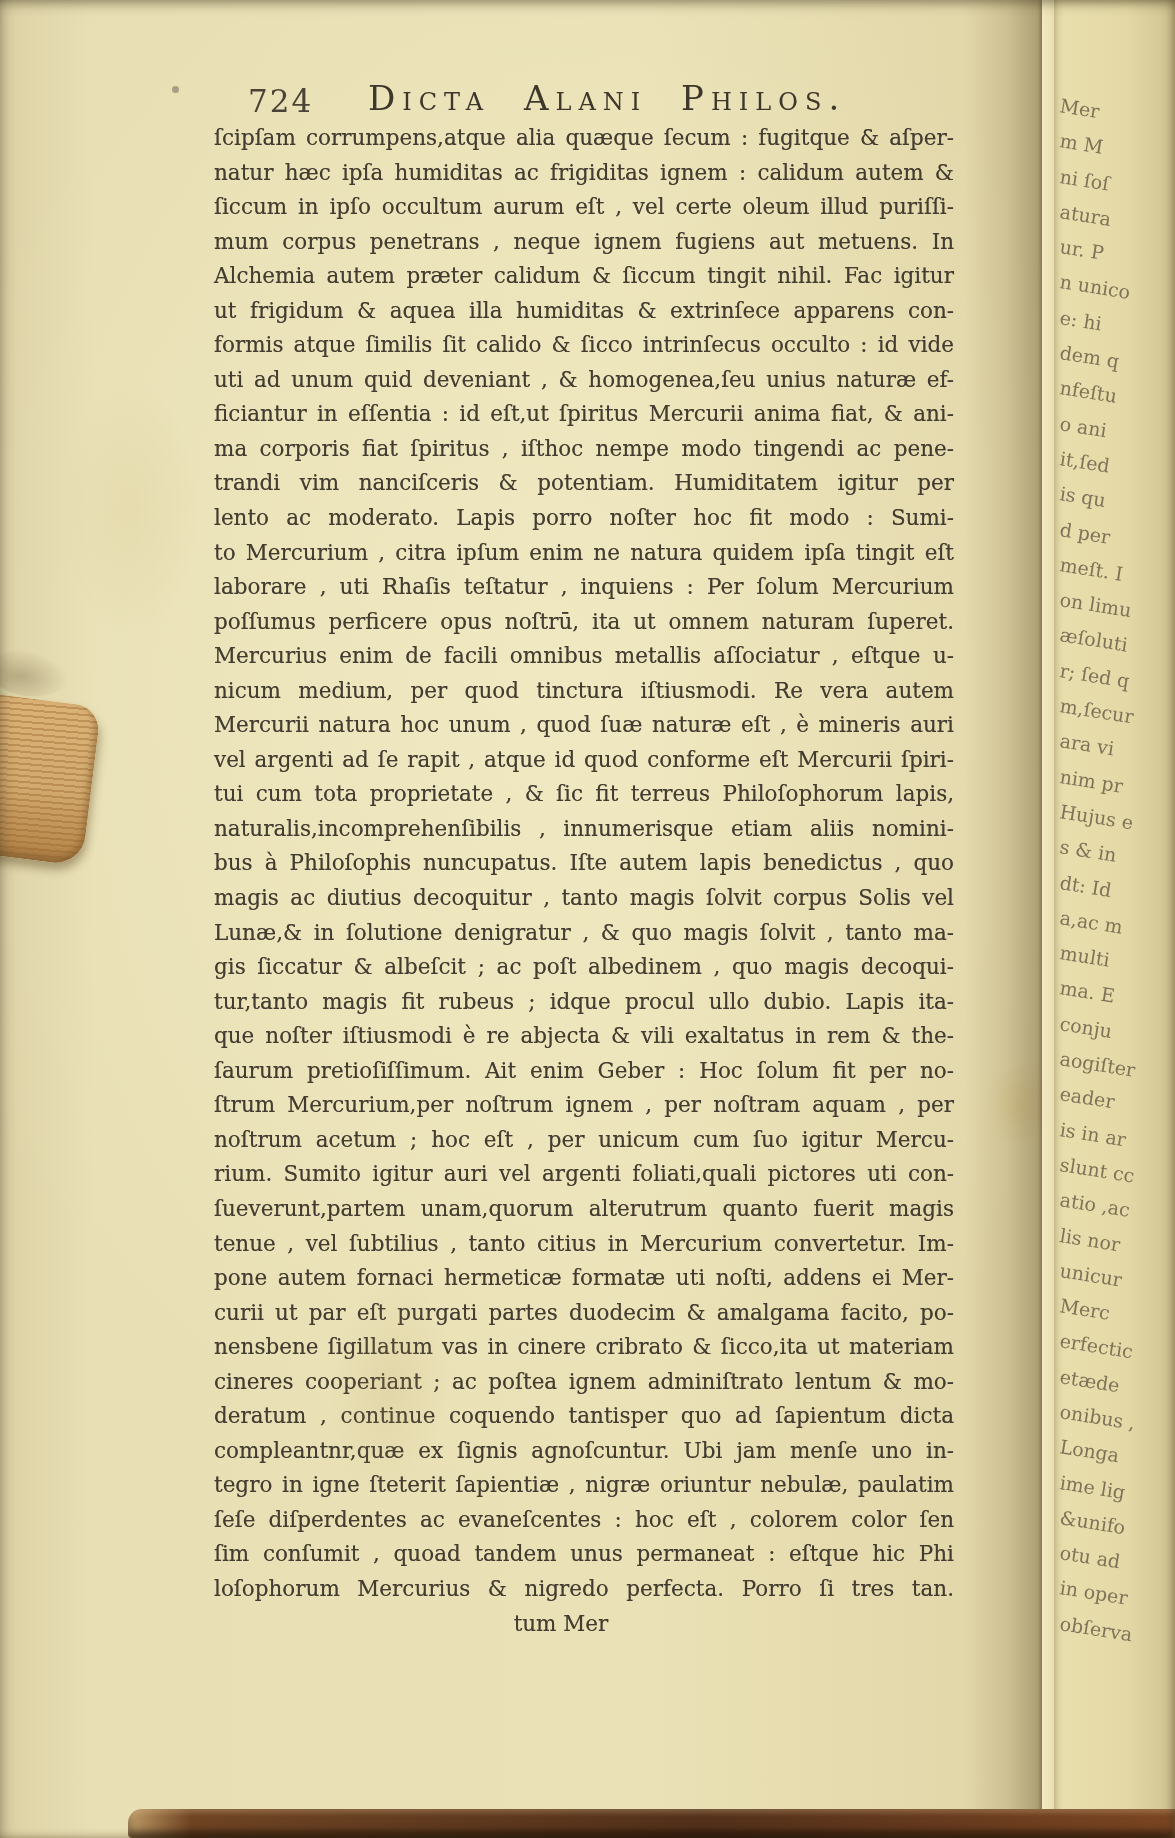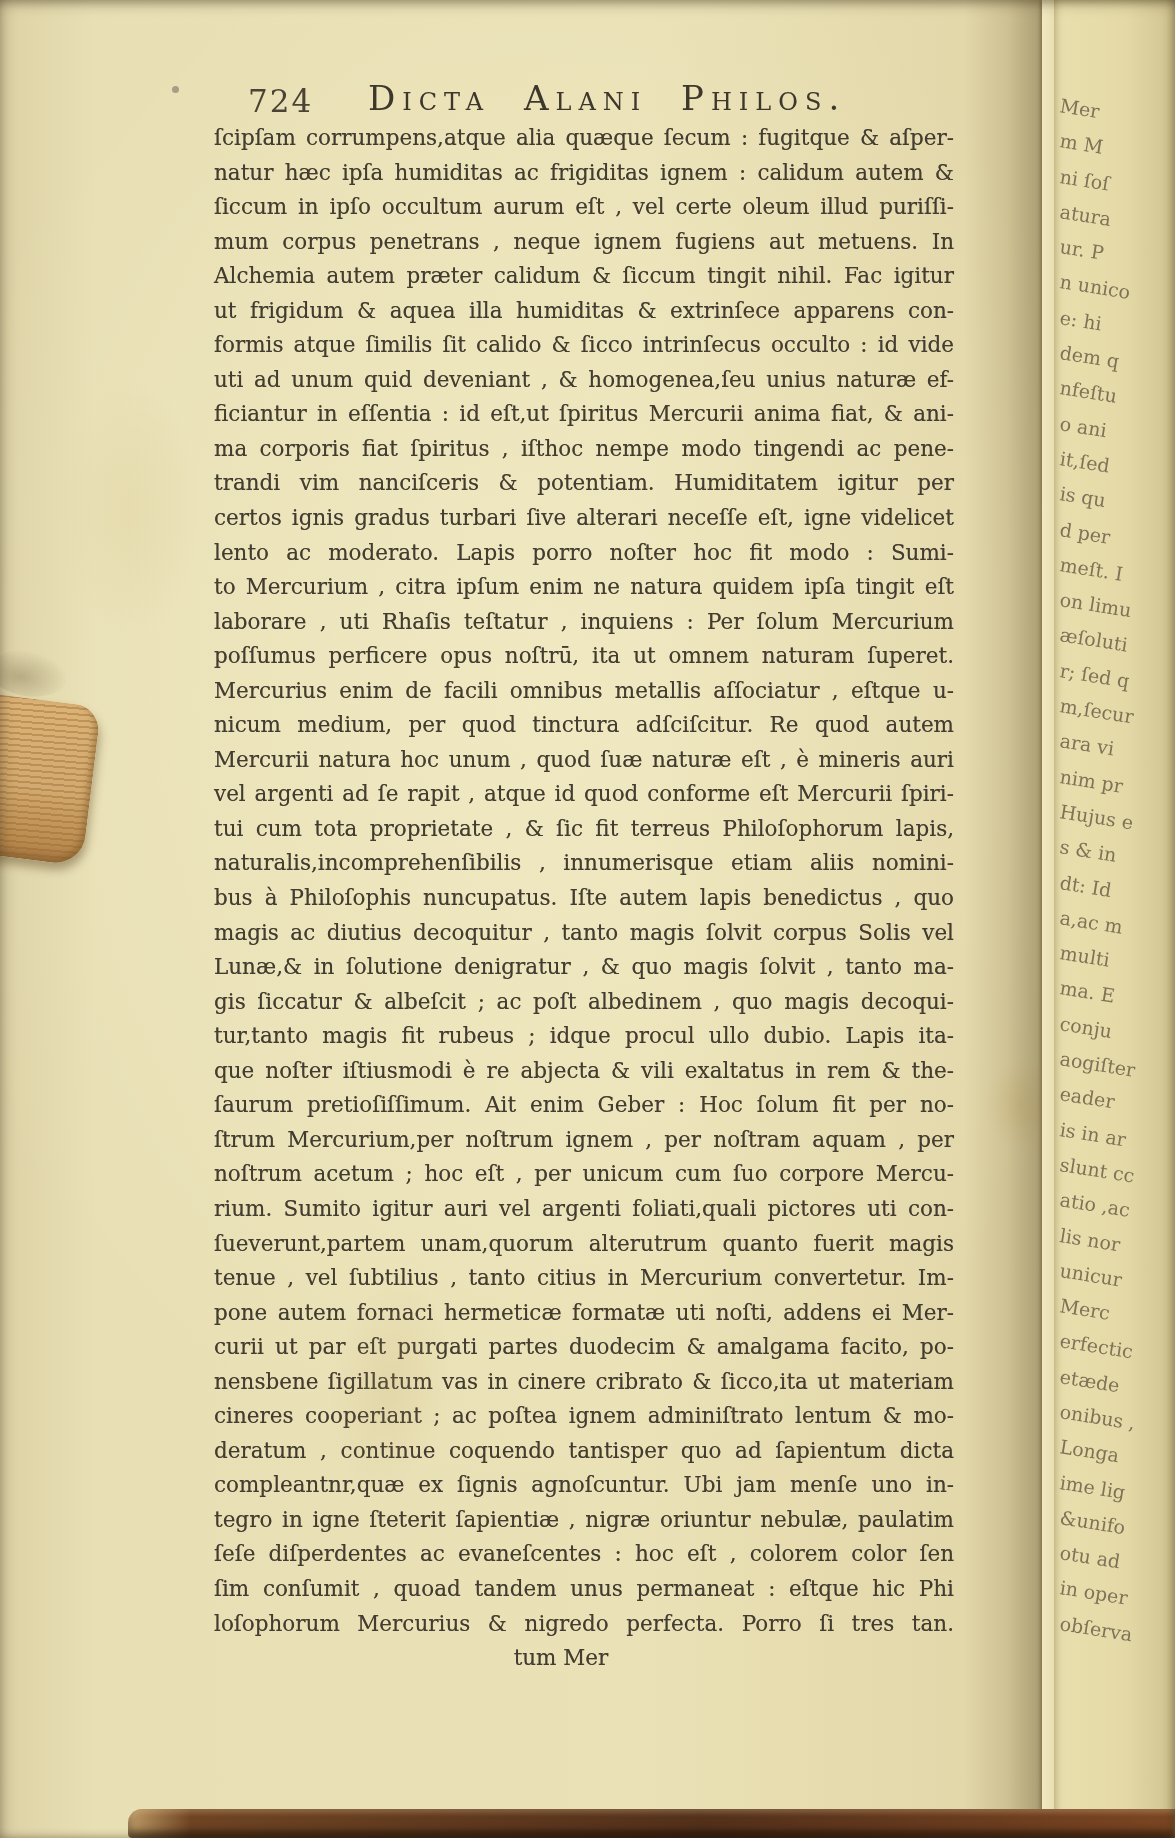--- a/index.html
+++ b/index.html
@@ -110,40 +110,39 @@
         <div class="tline">natur hæc ipſa humiditas ac frigiditas ignem :  calidum autem  &amp;</div>
         <div class="tline">ſiccum in ipſo occultum aurum eſt , vel certe  oleum illud puriſſi-</div>
         <div class="tline">mum corpus penetrans , neque ignem fugiens aut metuens.  In</div>
         <div class="tline">Alchemia autem præter calidum &amp; ſiccum tingit nihil.  Fac igitur</div>
         <div class="tline">ut frigidum  &amp;  aquea illa  humiditas  &amp;  extrinſece apparens con-</div>
         <div class="tline">formis atque ſimilis ſit calido &amp; ſicco intrinſecus occulto :  id vide</div>
         <div class="tline">uti ad unum quid deveniant , &amp; homogenea,ſeu unius naturæ ef-</div>
         <div class="tline">ficiantur in eſſentia :  id eſt,ut ſpiritus Mercurii anima fiat, &amp; ani-</div>
         <div class="tline">ma corporis fiat ſpiritus , iſthoc nempe  modo tingendi ac pene-</div>
         <div class="tline">trandi vim nanciſceris &amp; potentiam.   Humiditatem igitur per</div>
-        <div class="tline">certos ignis gradus turbari  ſive  alterari neceſſe eſt,  igne videlicet</div>
         <div class="tline">lento ac moderato.   Lapis porro noſter hoc fit modo :  Sumi-</div>
         <div class="tline">to Mercurium , citra ipſum  enim ne natura quidem ipſa tingit eſt</div>
         <div class="tline">laborare , uti Rhaſis teſtatur ,  inquiens :  Per ſolum  Mercurium</div>
         <div class="tline">poſſumus perficere opus noſtrū, ita ut  omnem  naturam  ſuperet.</div>
         <div class="tline">Mercurius enim de facili omnibus  metallis  aſſociatur ,  eſtque u-</div>
-        <div class="tline">nicum medium, per quod tinctura  adſciſcitur.   Re quod autem</div>
+        <div class="tline">nicum medium, per quod tinctura  iſtiusmodi.   Re vera autem</div>
         <div class="tline">Mercurii natura hoc unum , quod  ſuæ  naturæ eſt ,  è mineris auri</div>
         <div class="tline">vel argenti ad ſe rapit , atque id quod conforme eſt Mercurii ſpiri-</div>
         <div class="tline">tui cum tota proprietate , &amp; ſic  fit  terreus  Philoſophorum lapis,</div>
         <div class="tline">naturalis,incomprehenſibilis , innumerisque  etiam  aliis nomini-</div>
         <div class="tline">bus à Philoſophis nuncupatus.   Iſte autem lapis benedictus , quo</div>
         <div class="tline">magis ac diutius  decoquitur , tanto  magis ſolvit corpus Solis vel</div>
         <div class="tline">Lunæ,&amp; in ſolutione denigratur , &amp; quo magis ſolvit , tanto ma-</div>
         <div class="tline">gis ſiccatur &amp; albeſcit ;   ac  poſt  albedinem ,  quo magis decoqui-</div>
         <div class="tline">tur,tanto magis fit rubeus ; idque  procul  ullo  dubio.   Lapis ita-</div>
         <div class="tline">que noſter iſtiusmodi  è re abjecta &amp;  vili exaltatus  in rem &amp;  the-</div>
         <div class="tline">ſaurum pretioſiſſimum.   Ait enim Geber :  Hoc ſolum  fit per no-</div>
         <div class="tline">ſtrum Mercurium,per noſtrum ignem , per noſtram  aquam , per</div>
-        <div class="tline">noſtrum acetum ;   hoc eſt ,  per unicum  cum  ſuo corpore Mercu-</div>
+        <div class="tline">noſtrum acetum ;   hoc eſt ,  per unicum  cum  ſuo igitur Mercu-</div>
         <div class="tline">rium.   Sumito igitur auri vel argenti foliati,quali pictores uti con-</div>
         <div class="tline">ſueverunt,partem unam,quorum alterutrum quanto fuerit magis</div>
         <div class="tline">tenue ,  vel ſubtilius ,  tanto citius in  Mercurium  convertetur.  Im-</div>
         <div class="tline">pone autem fornaci hermeticæ  formatæ  uti noſti,  addens ei Mer-</div>
         <div class="tline">curii ut par eſt purgati partes duodecim  &amp; amalgama facito,  po-</div>
         <div class="tline">nensbene ſigillatum vas in cinere cribrato &amp; ſicco,ita ut materiam</div>
         <div class="tline">cineres cooperiant ;  ac poſtea  ignem adminiſtrato  lentum &amp; mo-</div>
         <div class="tline">deratum , continue  coquendo  tantisper  quo ad  ſapientum  dicta</div>
         <div class="tline">compleantnr,quæ ex ſignis agnoſcuntur.   Ubi jam menſe uno in-</div>
         <div class="tline">tegro in igne ſteterit  ſapientiæ ,  nigræ  oriuntur nebulæ, paulatim</div>

